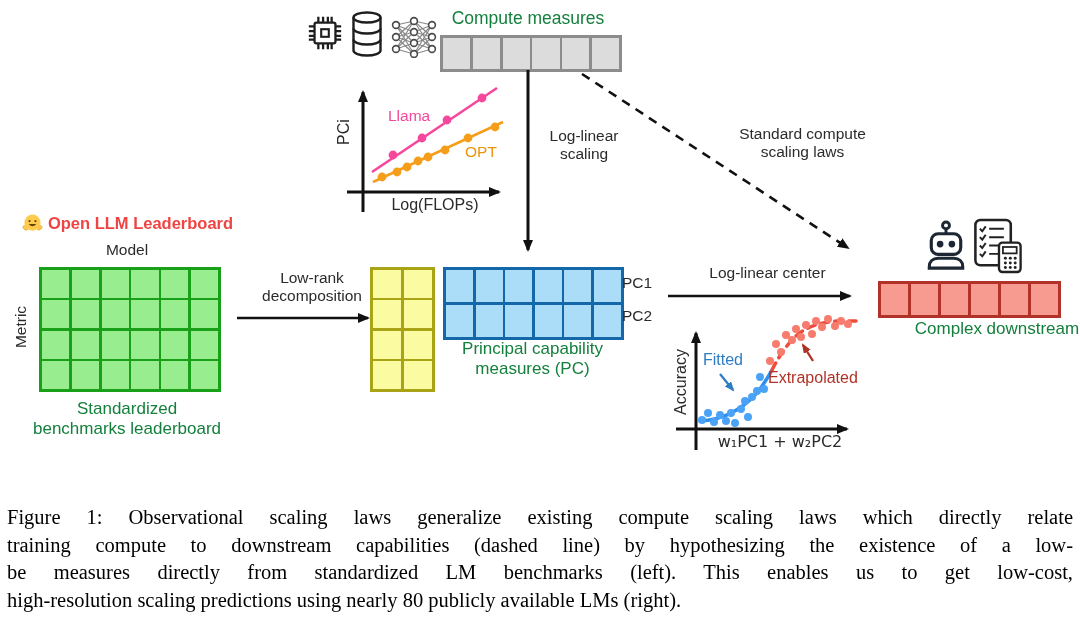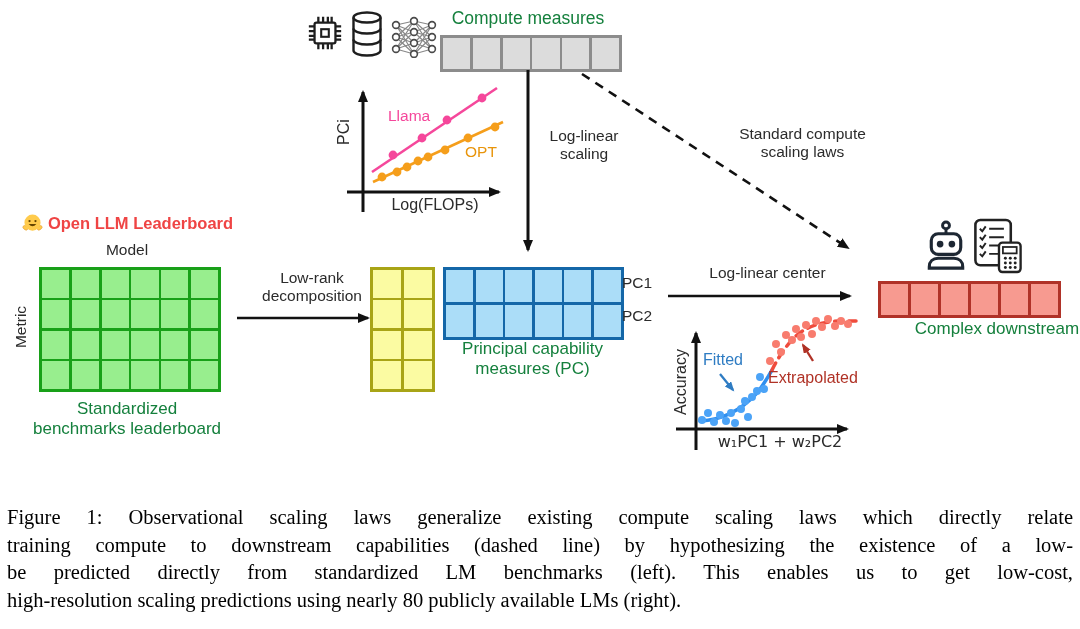--- a/index.html
+++ b/index.html
@@ -295,15 +295,15 @@
   <div class="abs" style="left:768px;top:369px;font-size:16px;color:#B03226">Extrapolated</div>
 
   <div class="abs boldcap" style="left:897px;top:319px;width:200px">
     <div>Complex downstream</div>
   </div>
 </div>
 
 <div id="caption">
     <div class="caption-line just">Figure 1: Observational scaling laws generalize existing compute scaling laws which directly relate</div>
     <div class="caption-line just">training compute to downstream capabilities (dashed line) by hypothesizing the existence of a low-</div>
-    <div class="caption-line just">be predicted directly from standardized LM benchmarks (left). This enables us to get low-cost,</div>
+    <div class="caption-line just">be measures directly from standardized LM benchmarks (left). This enables us to get low-cost,</div>
     <div class="caption-line">high-resolution scaling predictions using nearly 80 publicly available LMs (right).</div>
   </div>
 
 </body></html>

